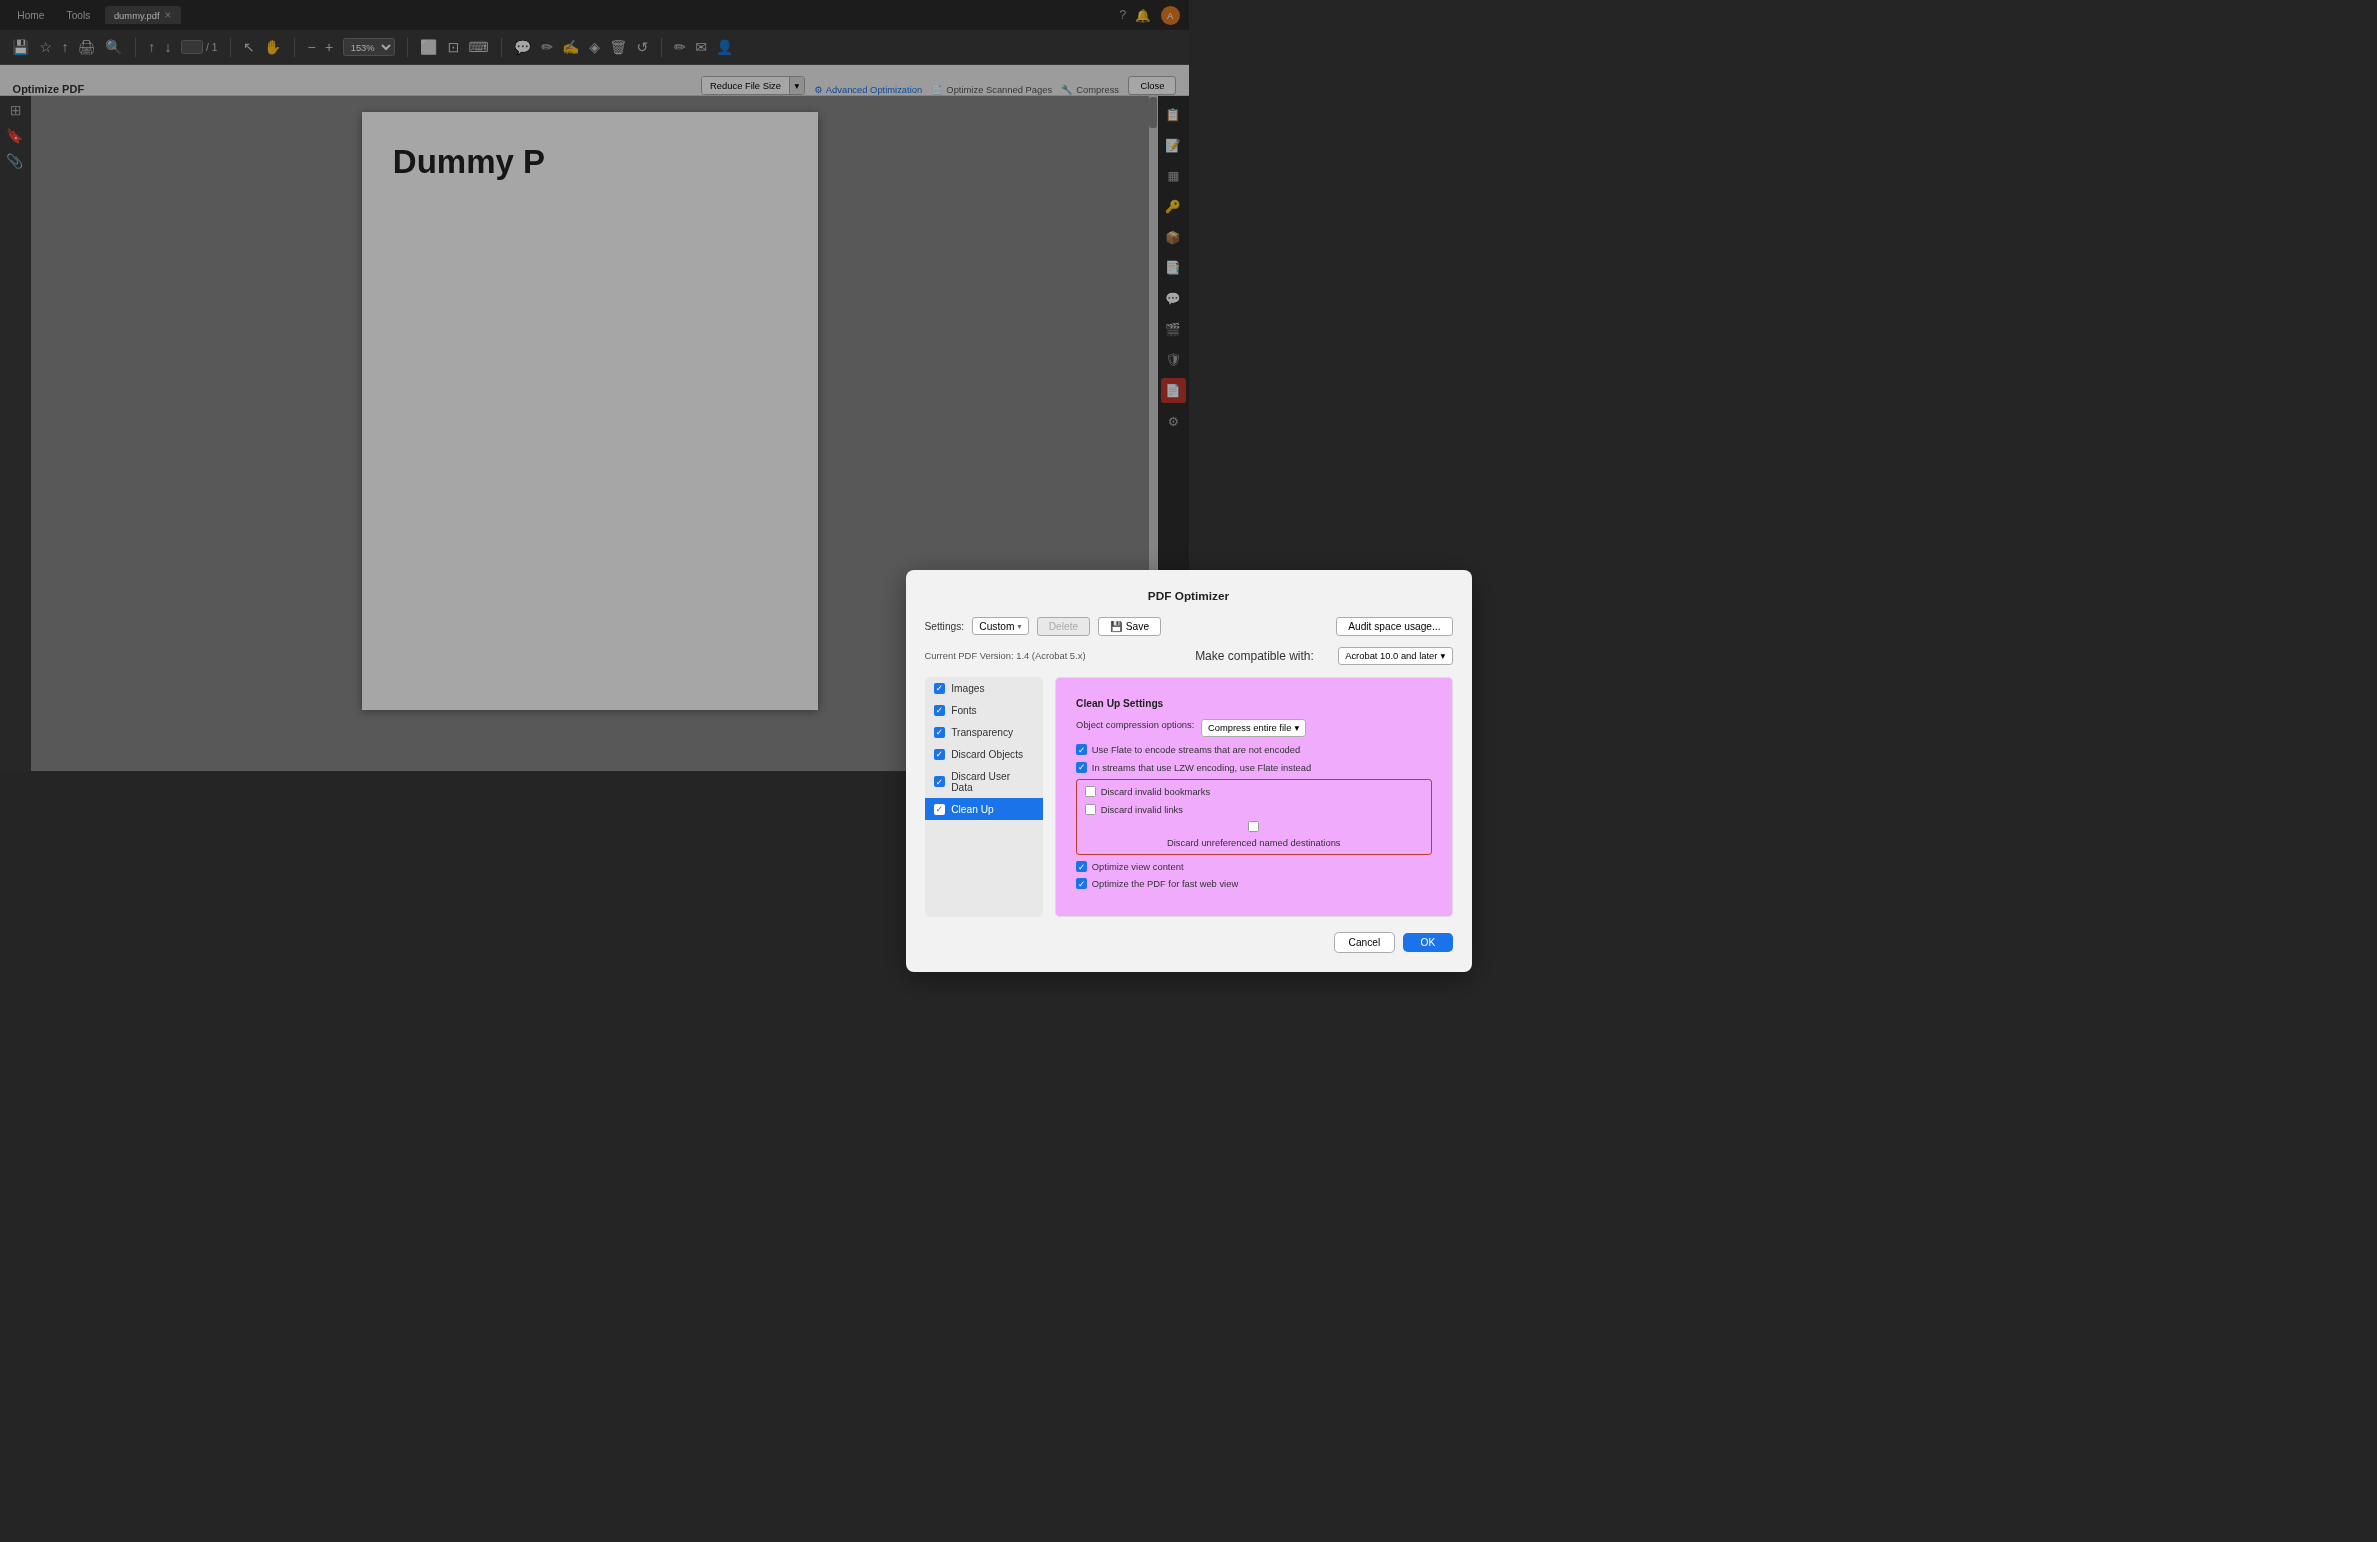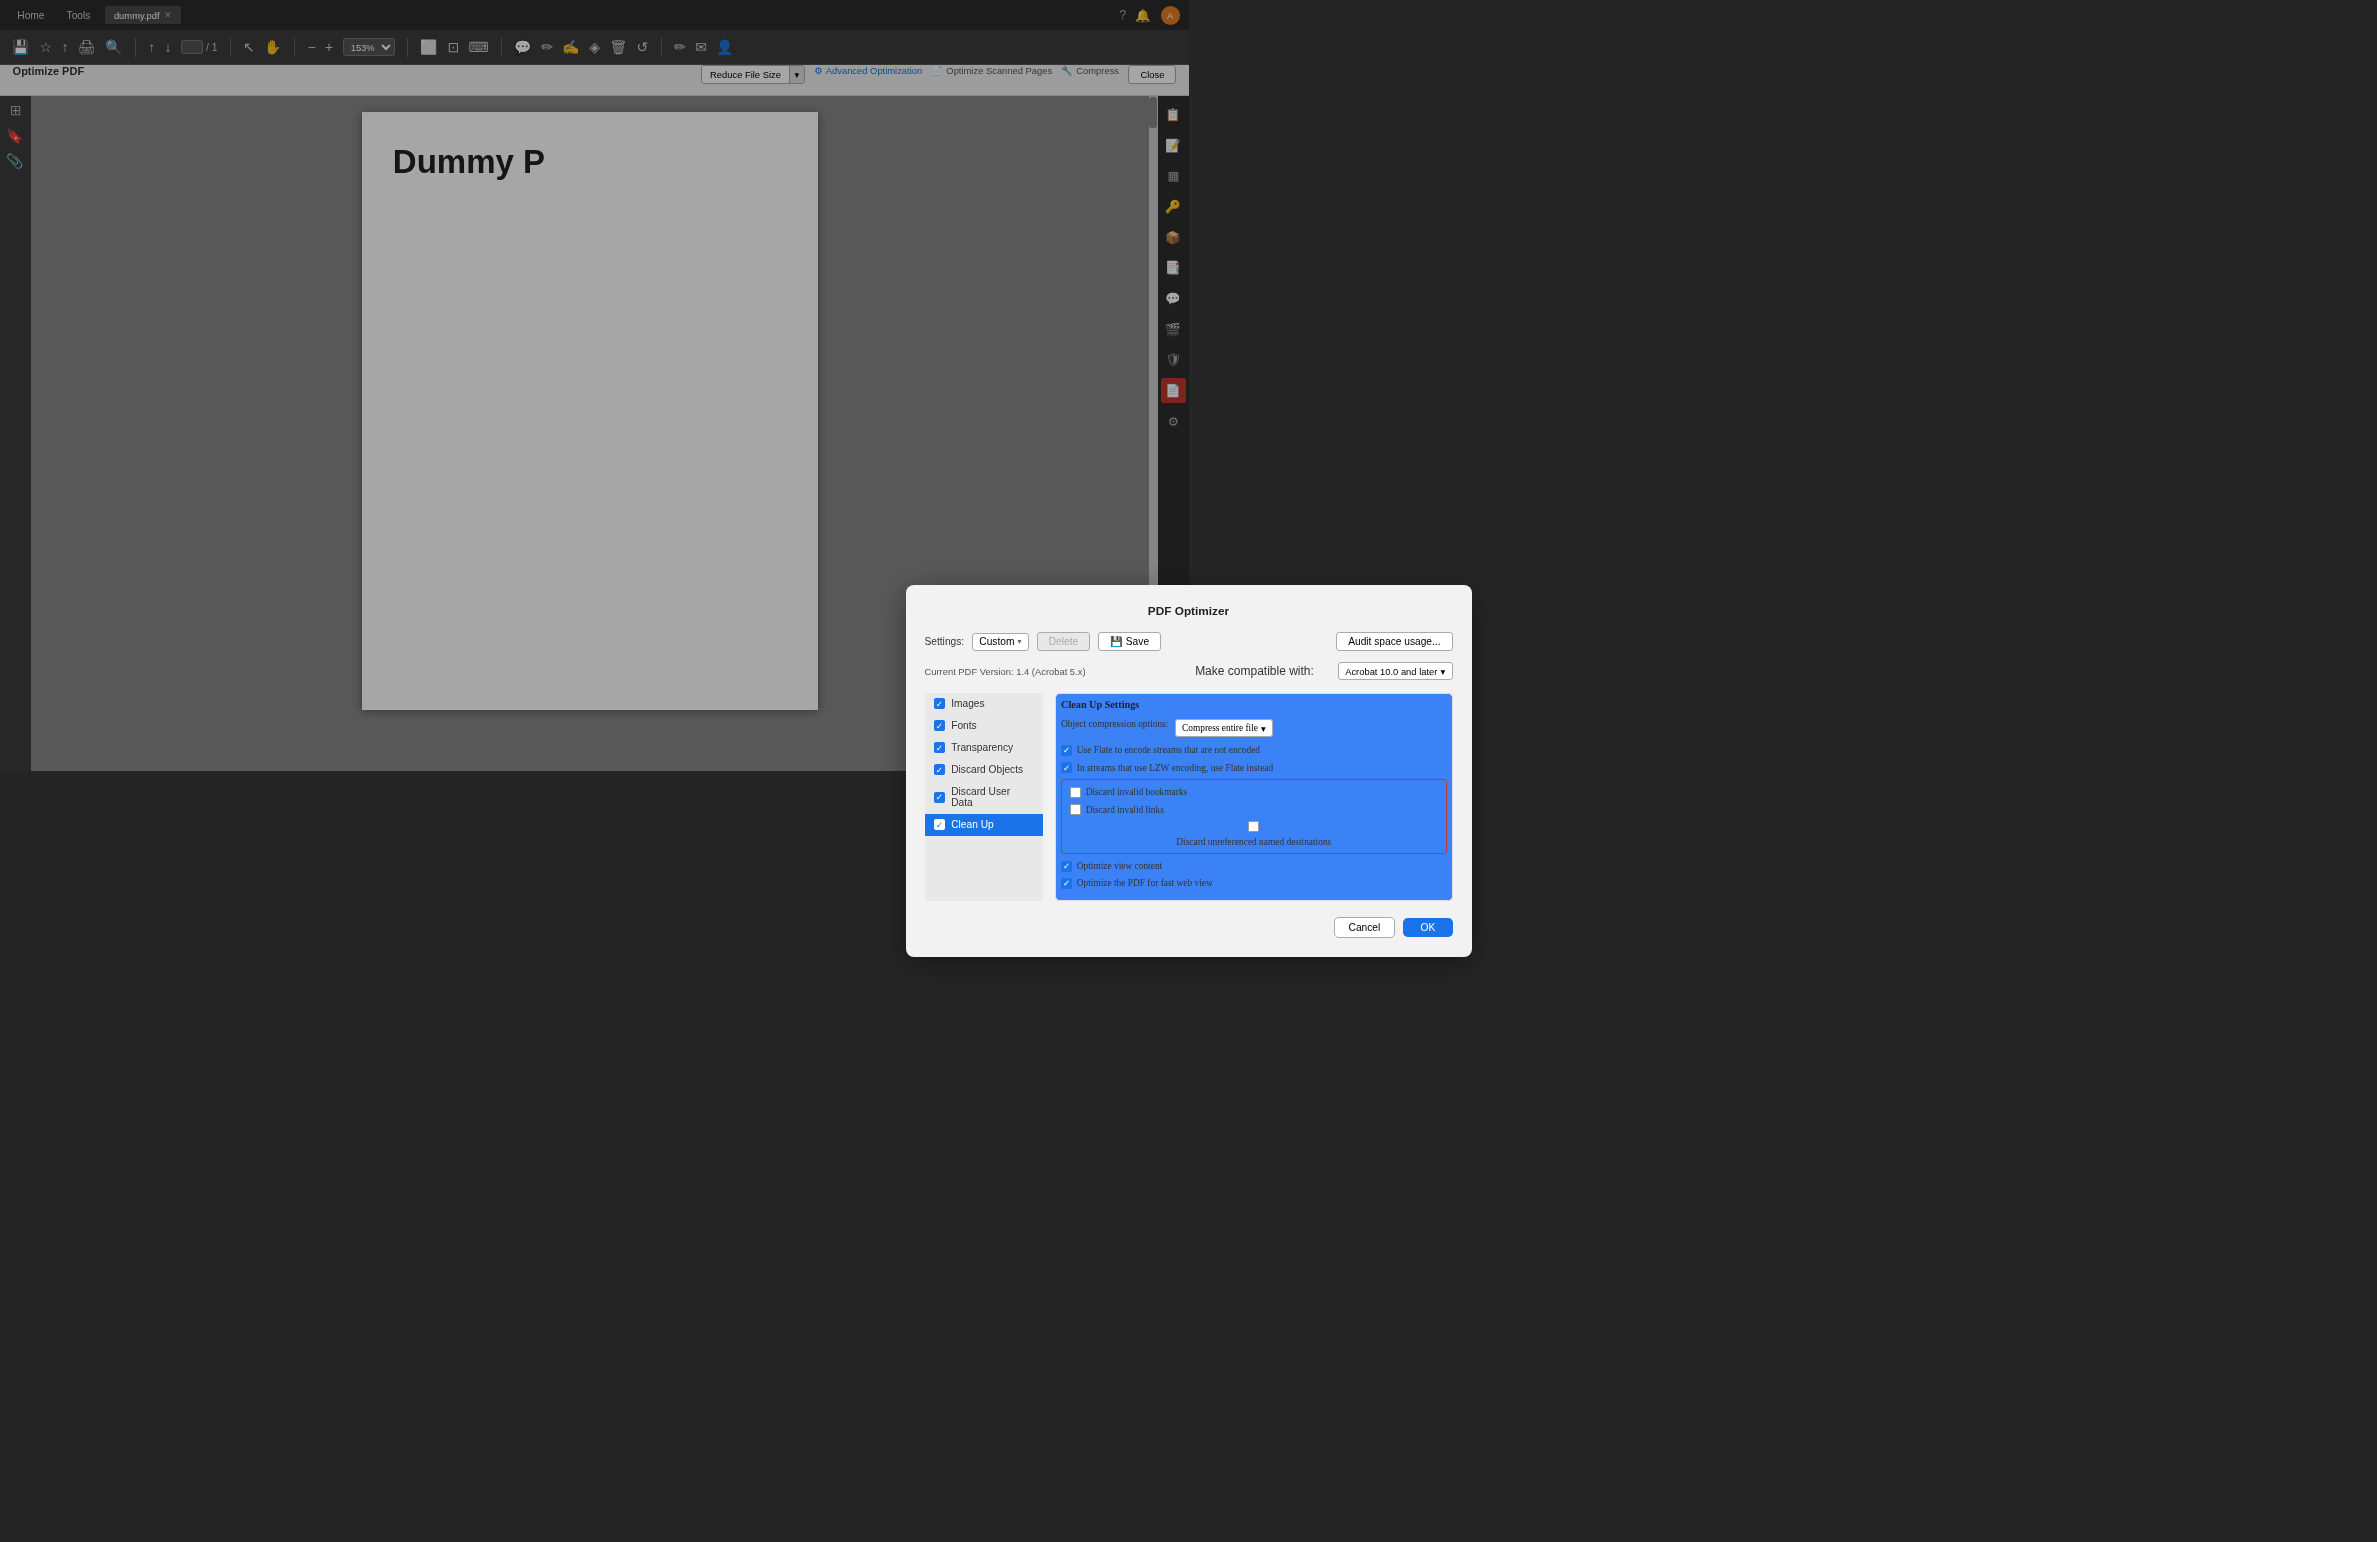--- a/index.html
+++ b/index.html
@@ -53,21 +53,21 @@
     .toolbar-separator { width: 0.8px; height: 19px; background: #666; margin: 0 3.1px; }
     .page-nav { display: flex; align-items: center; gap: 3.1px; color: #ccc; font-size: 10.2px; }
     .page-nav input { width: 22px; text-align: center; background: #555; border: 0.8px solid #777; color: #fff; border-radius: 2.4px; font-size: 9.4px; padding: 0.8px 1.6px; }
     .zoom-select { background: #555; border: 0.8px solid #777; color: #fff; border-radius: 2.4px; font-size: 9.4px; padding: 1.6px 3.1px; }
 
     
     .optimize-bar {
       background: #f0f0f0;
       height: 31px;
       display: flex;
-      align-items: flex-start;
+      align-items: flex-end;
       padding: 0 12.6px;
       gap: 9.4px;
       border-bottom: 0.8px solid #ccc;
     }
     .optimize-title { font-size: 11px; font-weight: 600; color: #333; }
     .optimize-spacer { flex: 1; }
     .adv-opt-btn { color: #1a73e8; font-size: 9.4px; cursor: pointer; display: flex; align-items: center; gap: 3.1px; }
     .scan-btn, .preflight-btn { color: #555; font-size: 9.4px; cursor: pointer; display: flex; align-items: center; gap: 3.1px; }
     .close-main-btn {
       background: #fff;
@@ -243,25 +243,24 @@
       background: #fff;
       font-size: 8.6px;
       flex-shrink: 0;
     }
     .nav-checkbox.checked { background: #1a73e8; border-color: #1a73e8; color: #fff; }
     .nav-checkbox.active-checked { background: #fff; border-color: #fff; color: #1a73e8; }
 
     
     .modal-settings {
       flex: 1;
-      background: #3b82f6;
+      background: #f0abfc;
       border-radius: 4.7px;
       border: 0.8px solid #ddd;
-      padding: 5px;
-      font-family: Liberation Serif, serif;
+      padding: 20px;
     }
     .settings-section-title { font-size: 10.2px; font-weight: 600; color: #222; margin-bottom: 9.4px; }
     .setting-row { display: flex; align-items: flex-start; margin-bottom: 7.9px; gap: 6.3px; }
     .setting-label { font-size: 9.4px; color: #333; }
     .compress-select {
       background: #fff;
       border: 0.8px solid #aaa;
       border-radius: 3.1px;
       font-size: 9.4px;
       padding: 2.4px 6.3px;

